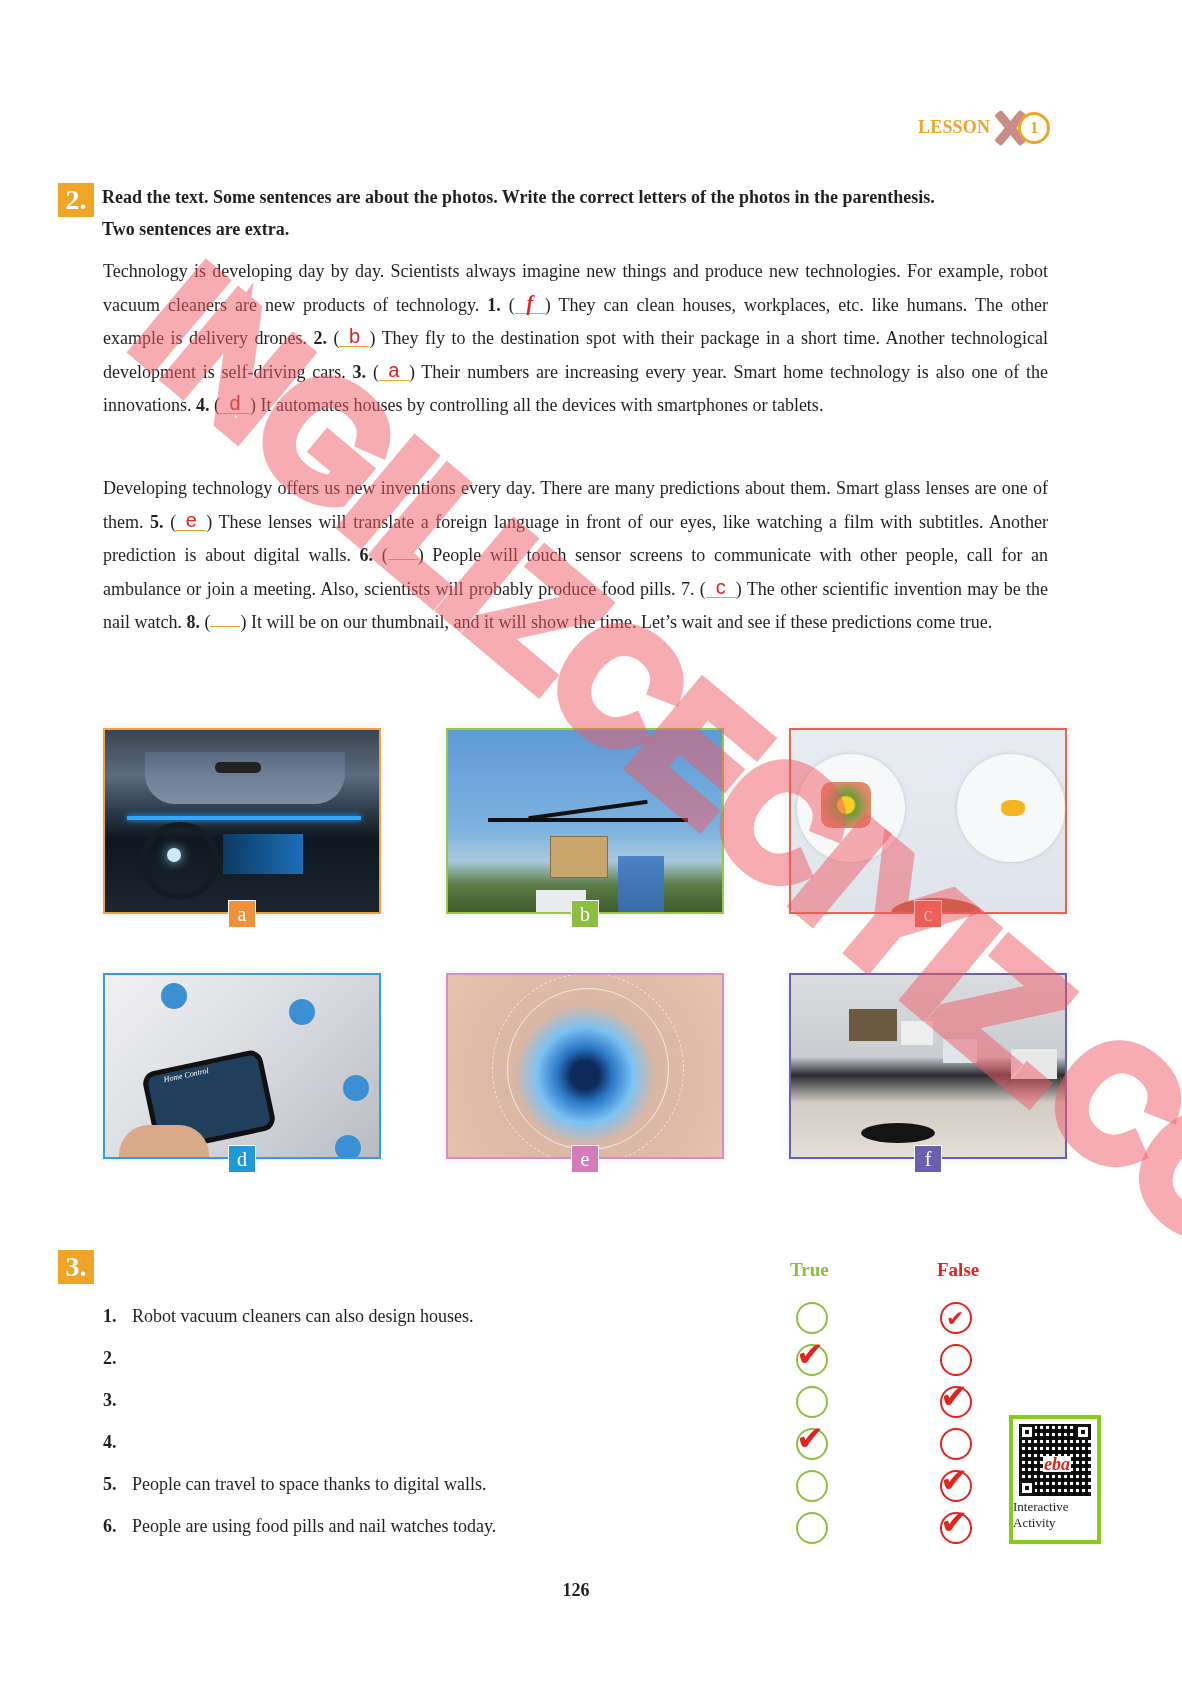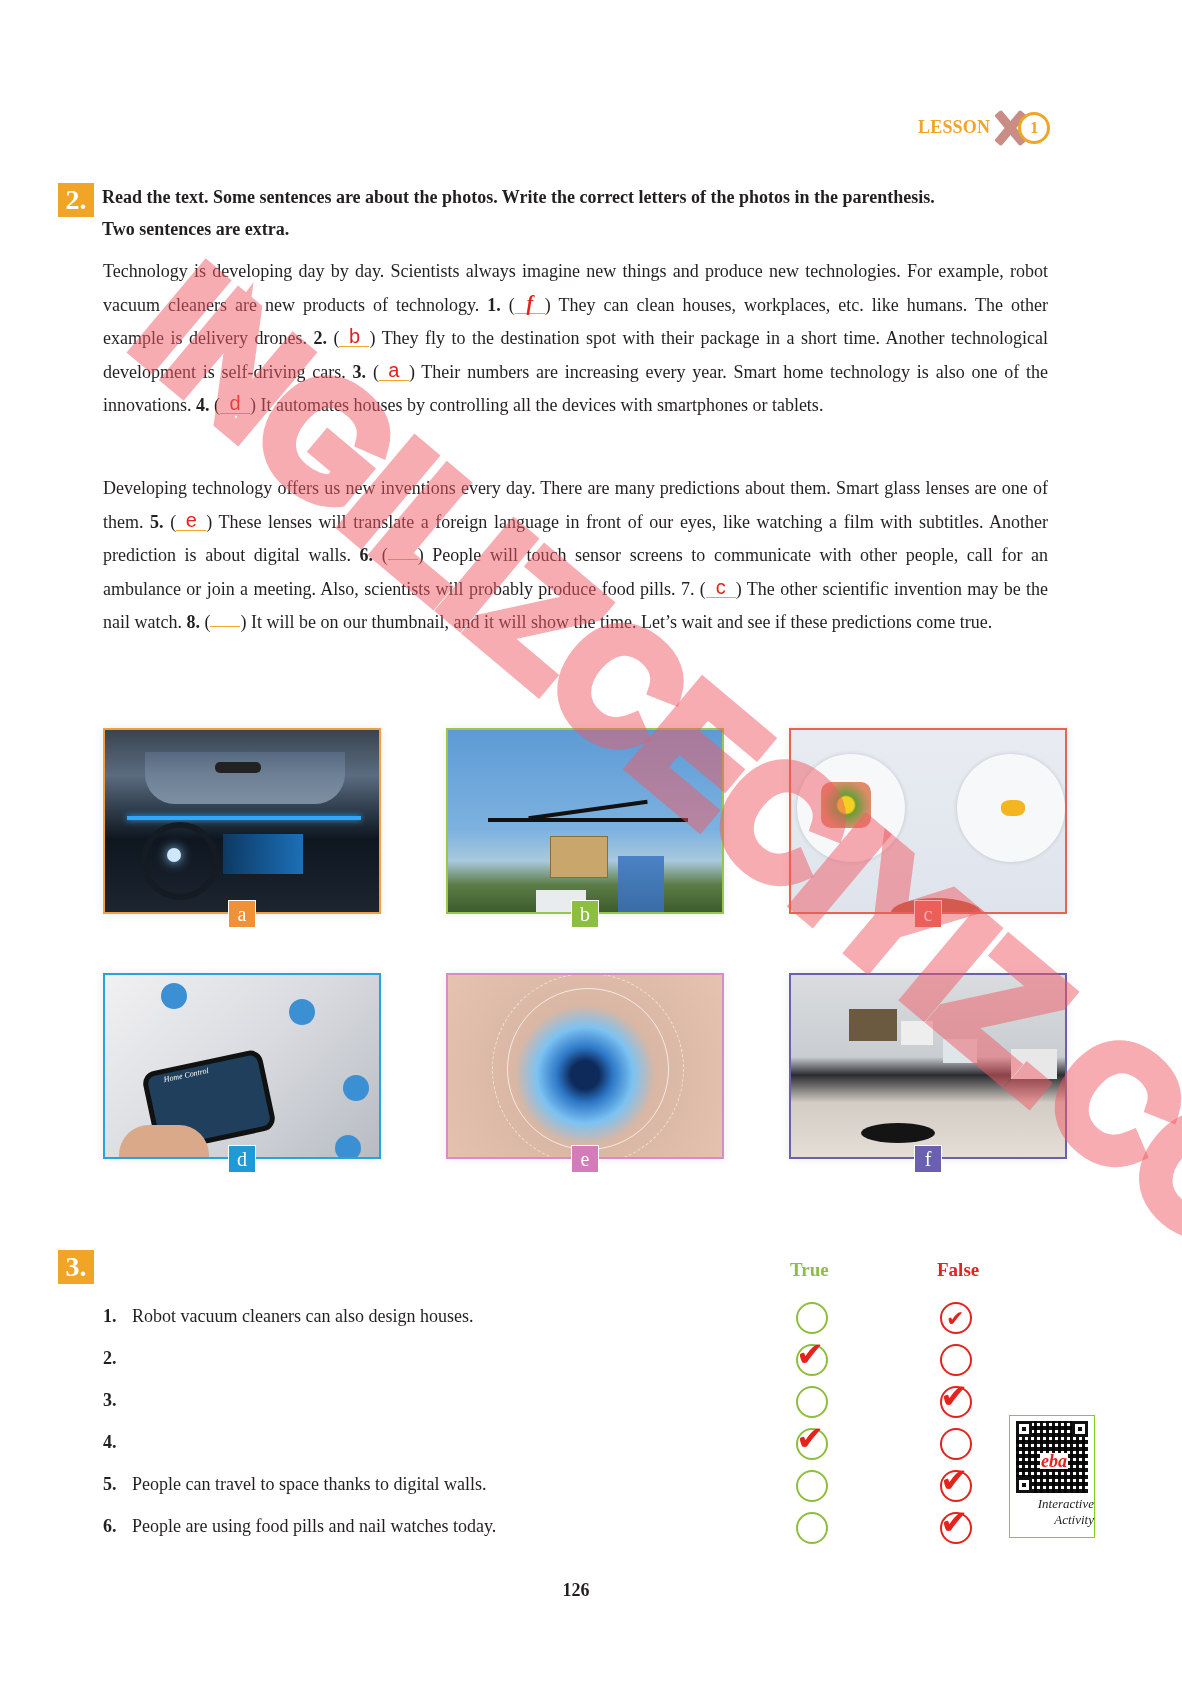--- a/index.html
+++ b/index.html
@@ -57,30 +57,30 @@
   .tf-row .num { font-weight:bold; position:absolute; left:0; }
   .tf-row .txt { position:absolute; left:29px; }
   .circle { position:absolute; width:28px; height:28px; border-radius:50%; border:2px solid; top:-4px; }
   .circle.t { left:693px; border-color:#8dbf3d; }
   .circle.f { left:837px; border-color:#e3231c; }
   .check { position:absolute; color:#e3231c; font-family:"DejaVu Sans", sans-serif; font-weight:bold; font-size:34px;
            line-height:28px; left:-2px; top:-6px; }
   .check.small { font-size:22px; left:4px; top:1px; }
 
   
-  .qr { position:absolute; left:1009px; top:1415px; width:84px; height:121px; border:1px solid #84cc16; background:#fff; }
+  .qr { position:absolute; left:1009px; top:1415px; width:84px; height:121px; border:4px solid #84cc16; background:#fff; }
   .qr-code { position:absolute; left:6px; top:5px; width:72px; height:72px;
              background:
                repeating-linear-gradient(90deg,#111 0 3px,#fff 3px 6px),
                repeating-linear-gradient(0deg,#111 0 4px,#fff 4px 7px);
              background-blend-mode:multiply; }
   .qr-fp { position:absolute; width:16px; height:16px; border:3px solid #111; background:#fff; box-sizing:border-box; }
   .qr-fp::after { content:""; position:absolute; left:3px; top:3px; width:4px; height:4px; background:#111; }
   .qr-logo { position:absolute; left:24px; top:32px; color:#e3231c; font-style:italic; font-weight:bold; font-size:18px; background:#fff; line-height:16px; padding:0 1px; }
-  .qr-label { position:absolute; left:0; right:0; top:80px; text-align:right; font-style:italic; font-size:13px; line-height:16px; }
+  .qr-label { position:absolute; left:0; right:0; top:80px; text-align:left; font-size:13px; line-height:16px; }
 
   .page-num { position:absolute; top:1580px; left:0; width:1152px; text-align:center; font-weight:bold; font-size:18px; }
 
   
   .wm { position:absolute; left:10px; top:610px; width:1400px; transform-origin:0 0; transform:rotate(40deg) translate(-80px,-420px);
         font-family:"Liberation Sans", sans-serif; font-size:150px; letter-spacing:2px; color:transparent;
         -webkit-text-stroke:20px rgba(240,90,100,0.5); pointer-events:none; white-space:nowrap; font-weight:normal; }
 </style>
 </head>
 <body>

